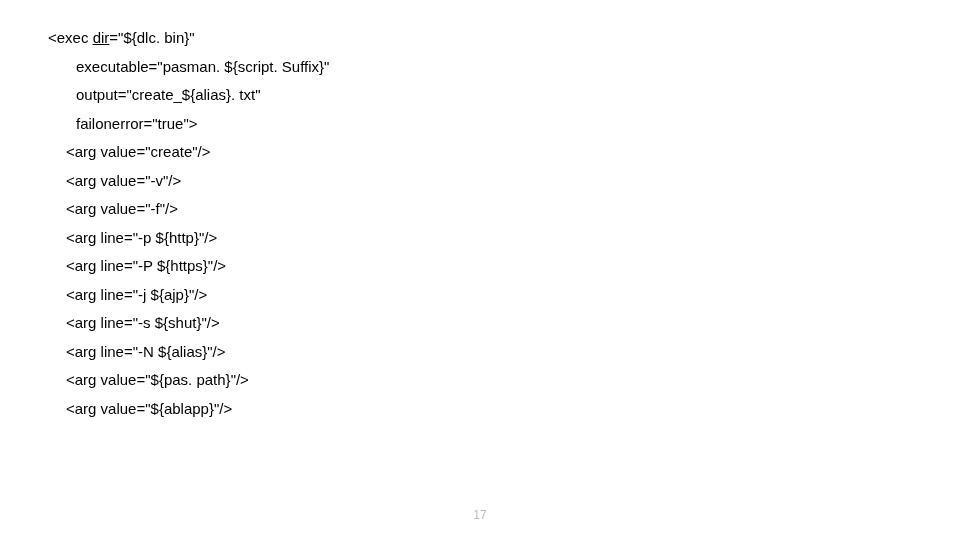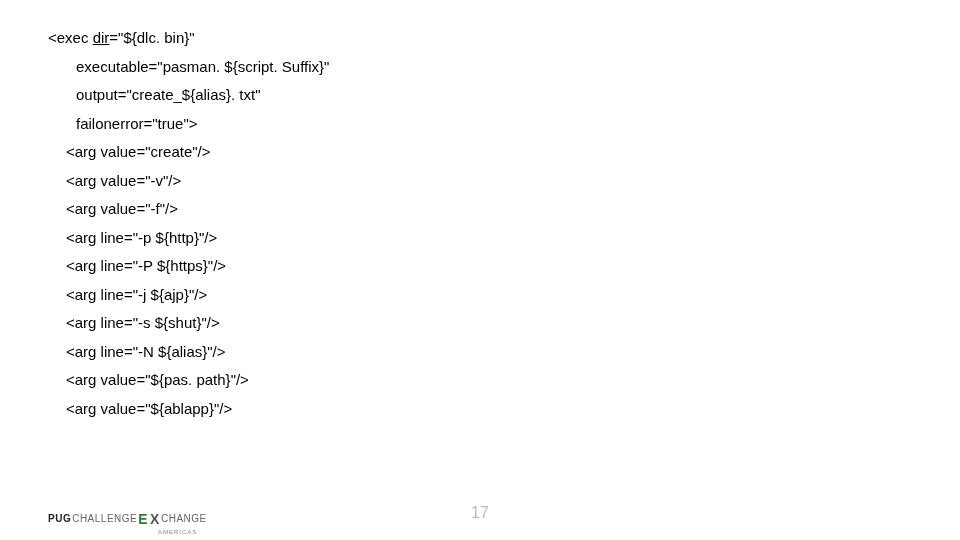--- a/index.html
+++ b/index.html
@@ -60,21 +60,21 @@
     bottom: -9px;
     font-size: 6px;
     color: #888;
     letter-spacing: 1px;
   }
   .page-number {
     position: absolute;
     left: 50%;
     bottom: 4px;
     transform: translateX(-50%);
-    font-size: 16px;
+    font-size: 12px;
     color: #bbb;
   }
 </style>
 </head>
 <body>
 
 <div class="content" id="code-block">
     <div class="l0">&lt;exec <span class="underline">dir</span>="${dlc. bin}"</div>
     <div class="l1">executable="pasman. ${script. Suffix}"</div>
     <div class="l1">output="create_${alias}. txt"</div>
@@ -85,22 +85,14 @@
     <div class="l2">&lt;arg line="-p ${http}"/&gt;</div>
     <div class="l2">&lt;arg line="-P ${https}"/&gt;</div>
     <div class="l2">&lt;arg line="-j ${ajp}"/&gt;</div>
     <div class="l2">&lt;arg line="-s ${shut}"/&gt;</div>
     <div class="l2">&lt;arg line="-N ${alias}"/&gt;</div>
     <div class="l2">&lt;arg value="${pas. path}"/&gt;</div>
     <div class="l2">&lt;arg value="${ablapp}"/&gt;</div>
   </div>
 
 <div class="footer">
-  <div class="logo">
-    <span class="pug">PUG</span>
-    <span class="chal">CHALLENGE</span>
-    <span class="ex">E</span>
-    <span class="ex" style="color:#555">X</span>
-    <span class="change">CHANGE</span>
-    <span class="logo-sub">AMERICAS</span>
-  </div>
   <div class="page-number">17</div>
 </div>
 
 </body></html>

